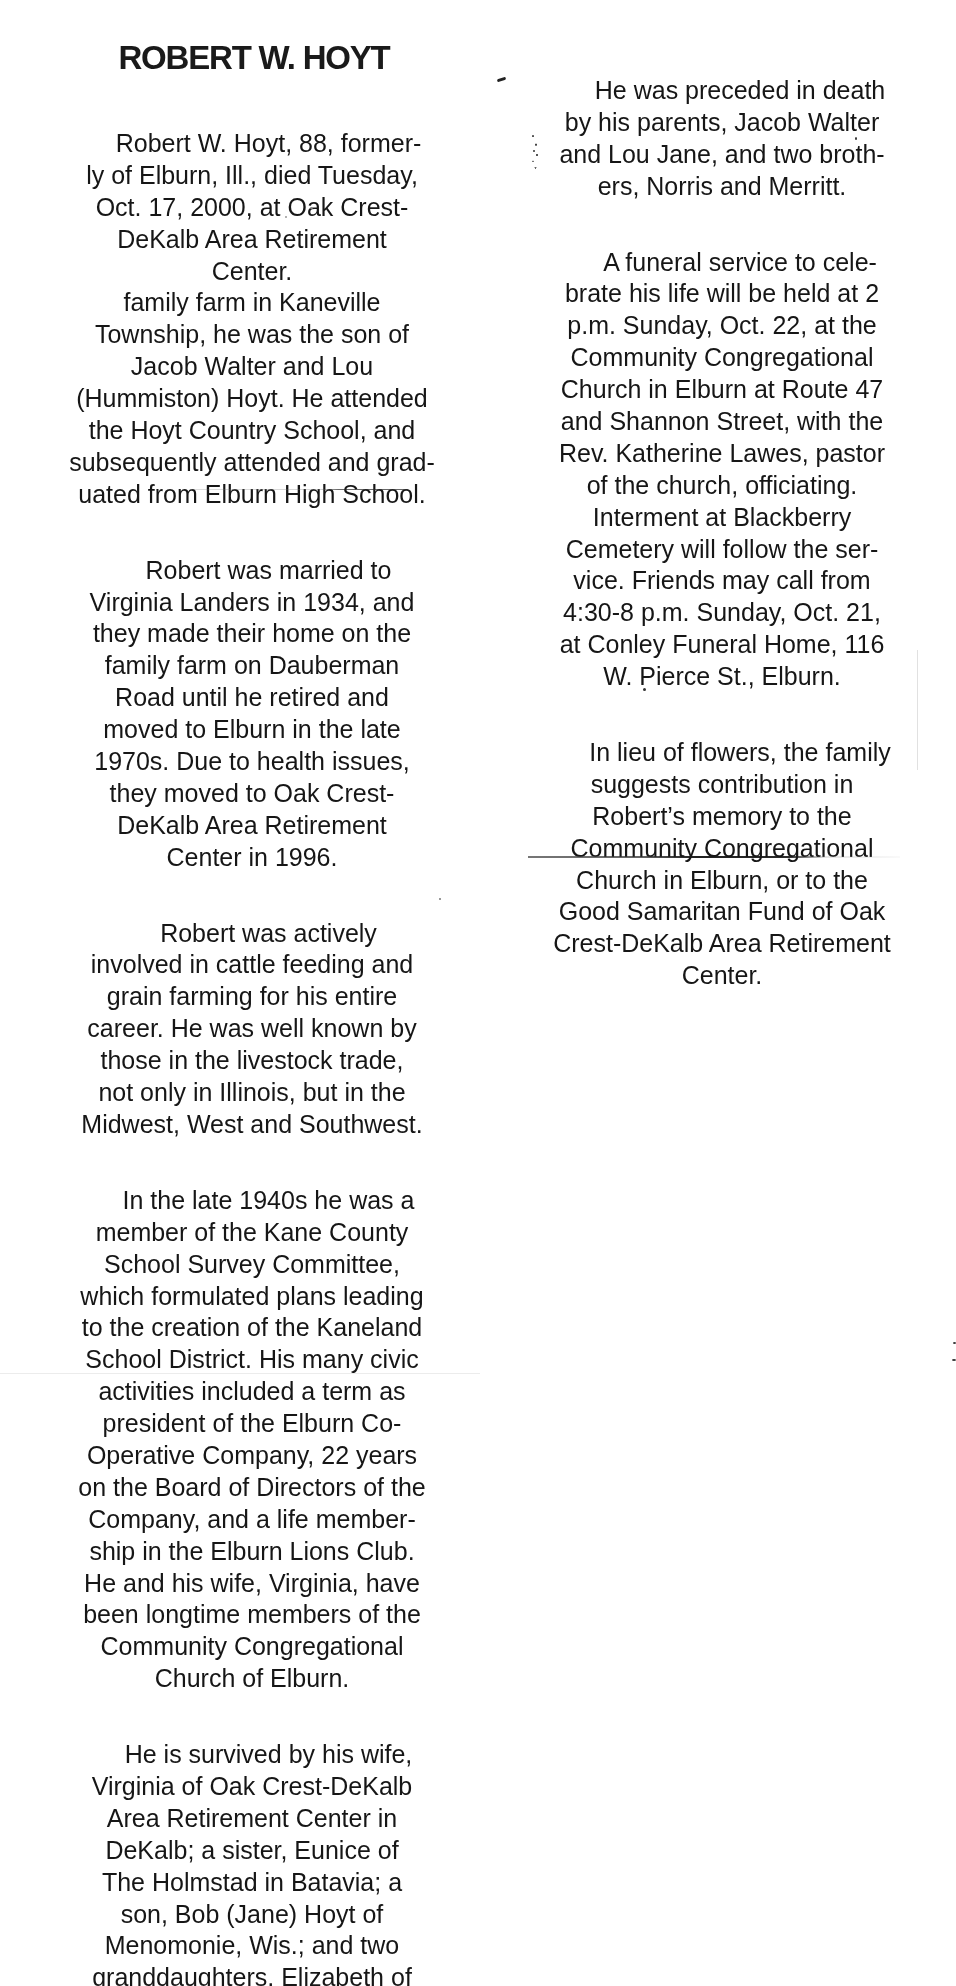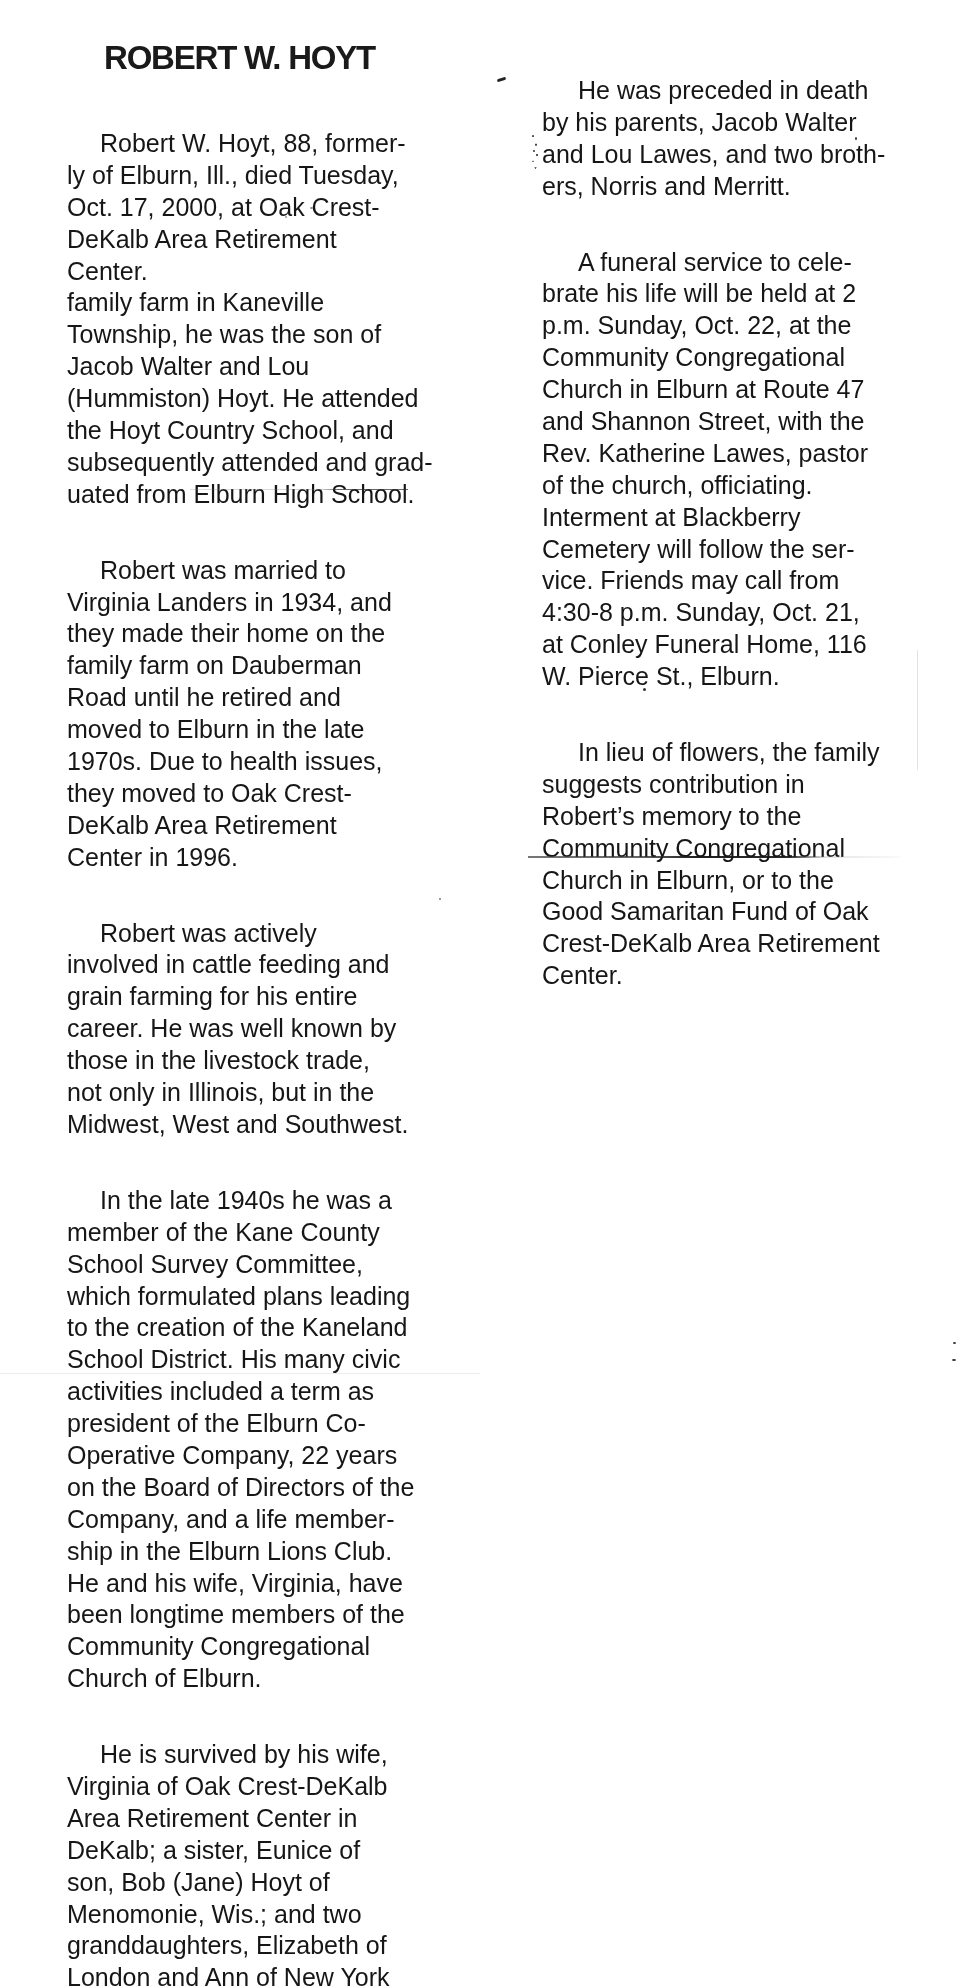--- a/index.html
+++ b/index.html
@@ -14,20 +14,21 @@
     overflow: hidden;
     font-family: "Liberation Sans", sans-serif;
     color: #161616;
   }
   .page {
     position: absolute;
     left: 0; top: 0;
     width: 956px;
     height: 1986px;
     background: #ffffff;
+    text-align: center;
   }
   .title {
     position: absolute;
     left: 104px;
     top: 41px;
     width: 300px;
     font-size: 33px;
     font-weight: bold;
     letter-spacing: -1.2px;
     line-height: 36px;
@@ -149,30 +150,31 @@
       <span class="line">Company, and a life member-</span>
       <span class="line">ship in the Elburn Lions Club.</span>
       <span class="line">He and his wife, Virginia, have</span>
       <span class="line">been longtime members of the</span>
       <span class="line">Community Congregational</span>
       <span class="line">Church of Elburn.</span>
       <span class="line indent">He is survived by his wife,</span>
       <span class="line">Virginia of Oak Crest-DeKalb</span>
       <span class="line">Area Retirement Center in</span>
       <span class="line">DeKalb; a sister, Eunice of</span>
+      <span class="line">The Holmstad in Batavia; a</span>
       <span class="line">son, Bob (Jane) Hoyt of</span>
       <span class="line">Menomonie, Wis.; and two</span>
       <span class="line">granddaughters, Elizabeth of</span>
       <span class="line">London and Ann of New York</span>
       <span class="line">City, N.Y.</span>
     </div>
   <div class="col col-right" id="col-right">
       <span class="line indent">He was preceded in death</span>
       <span class="line">by his parents, Jacob Walter</span>
-      <span class="line">and Lou Lawes, and two broth-</span>
+      <span class="line">and Lou Jane, and two broth-</span>
       <span class="line">ers, Norris and Merritt.</span>
       <span class="line indent">A funeral service to cele-</span>
       <span class="line">brate his life will be held at 2</span>
       <span class="line">p.m. Sunday, Oct. 22, at the</span>
       <span class="line">Community Congregational</span>
       <span class="line">Church in Elburn at Route 47</span>
       <span class="line">and Shannon Street, with the</span>
       <span class="line">Rev. Katherine Lawes, pastor</span>
       <span class="line">of the church, officiating.</span>
       <span class="line">Interment at Blackberry</span>

